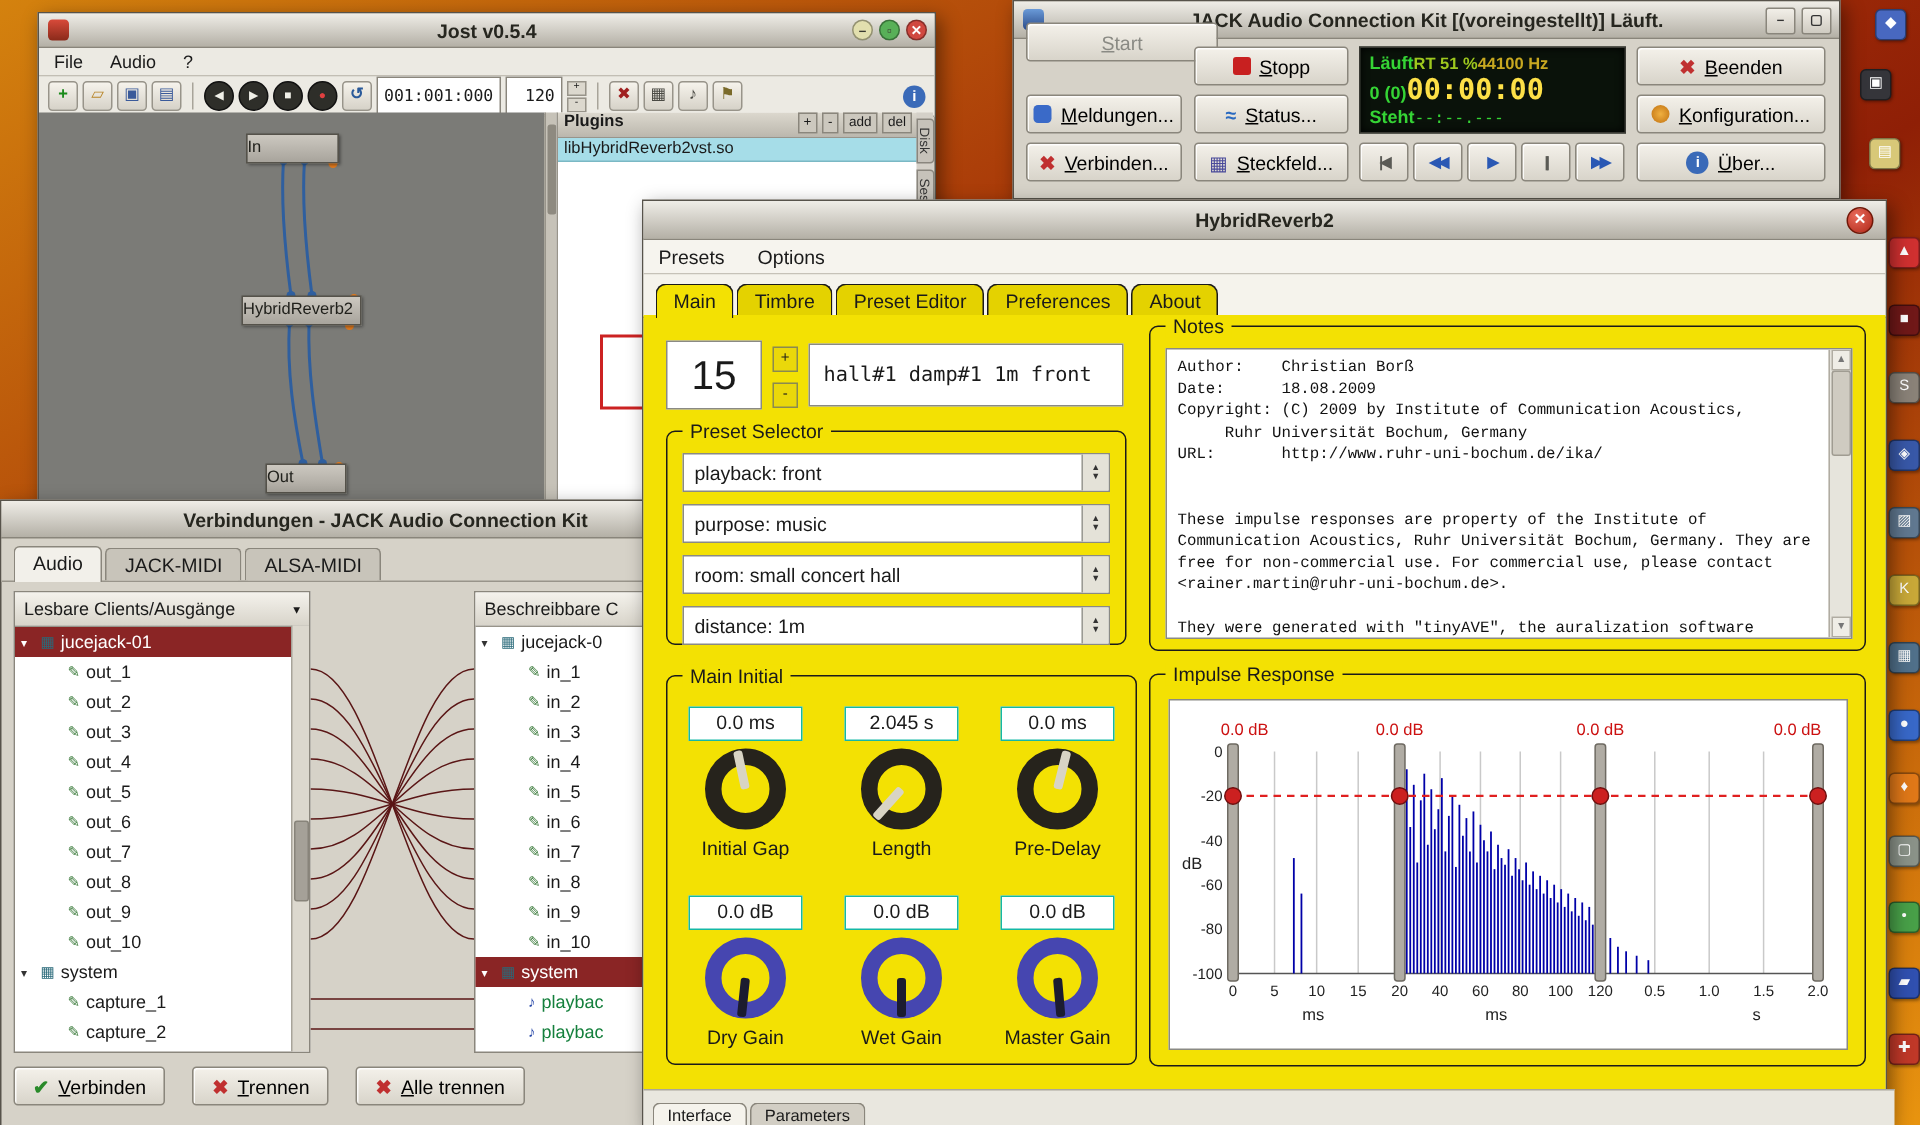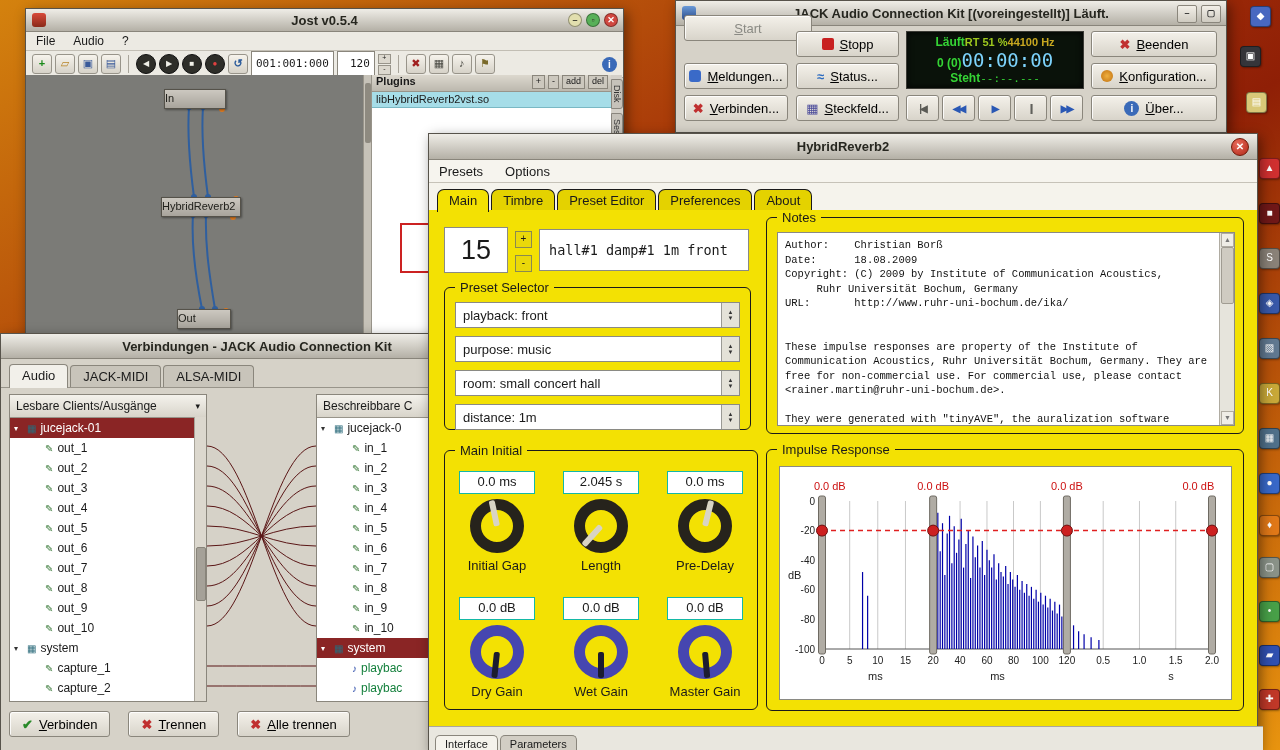--- a/index.html
+++ b/index.html
@@ -53,25 +53,25 @@
   .vtabs{position:absolute;left:585px;top:66px;width:11px;height:273px;background:#d4d0c8;display:flex;flex-direction:column;gap:4px;padding-top:4px;align-items:center}
   .vtab{writing-mode:vertical-rl;font-size:9px;background:#c6c2ba;border:1px solid #8a867e;padding:5px 0;border-radius:0 3px 3px 0;color:#333}
 
   
   #qjack{left:675px;top:0;width:550px;height:131px}
   #qjack .tbar .wicon{background:linear-gradient(#6a9ad8,#2a4a88)}
   .qbtn{position:absolute;height:26px}
   .qico{width:12px;height:12px;border-radius:2px;flex:0 0 auto}
   .jkdisp{position:absolute;left:230px;top:30px;width:178px;height:58px;background:#0a120a;border:1px solid #3a3a34;
           box-shadow:inset 0 0 6px #000;display:flex;flex-direction:column;justify-content:space-between;padding:3px 6px;box-sizing:border-box}
-  .dline{display:flex;justify-content:center;align-items:baseline}
+  .dline{display:flex;justify-content:flex-start;align-items:baseline}
   .gA{color:#35d435;font-size:12px;font-weight:bold}
   .gB{color:#9ec81e;font-size:11px;font-weight:bold}
   .gC{color:#c8a820;font-size:11px;font-weight:bold}
-  .gT{color:#7dd3fc;font-size:19px;font-weight:normal;font-family:"DejaVu Sans Mono",monospace}
+  .gT{color:#fde047;font-size:19px;font-weight:bold;font-family:"DejaVu Sans Mono",monospace}
   .gS{color:#35d435;font-size:11px;font-family:"DejaVu Sans Mono",monospace}
   .trbtn{width:33px;height:26px;font-size:10px;font-weight:bold;letter-spacing:-2px;padding:0}
   .trbtn.blue{color:#2a58b4}.trbtn.gray{color:#5a5a55}
 
   
   #hr2{left:428px;top:133px;width:828px;height:617px;background:#f5f3ec}
   #hr2 .tbar{height:25px}
   .hclose{position:absolute;right:8px;top:4px;width:16px;height:16px;border-radius:50%;
           background:radial-gradient(circle at 35% 30%,#e86a5a,#b02818);border:1px solid #701808;
           color:#fff;font-size:10px;line-height:15px;text-align:center}

